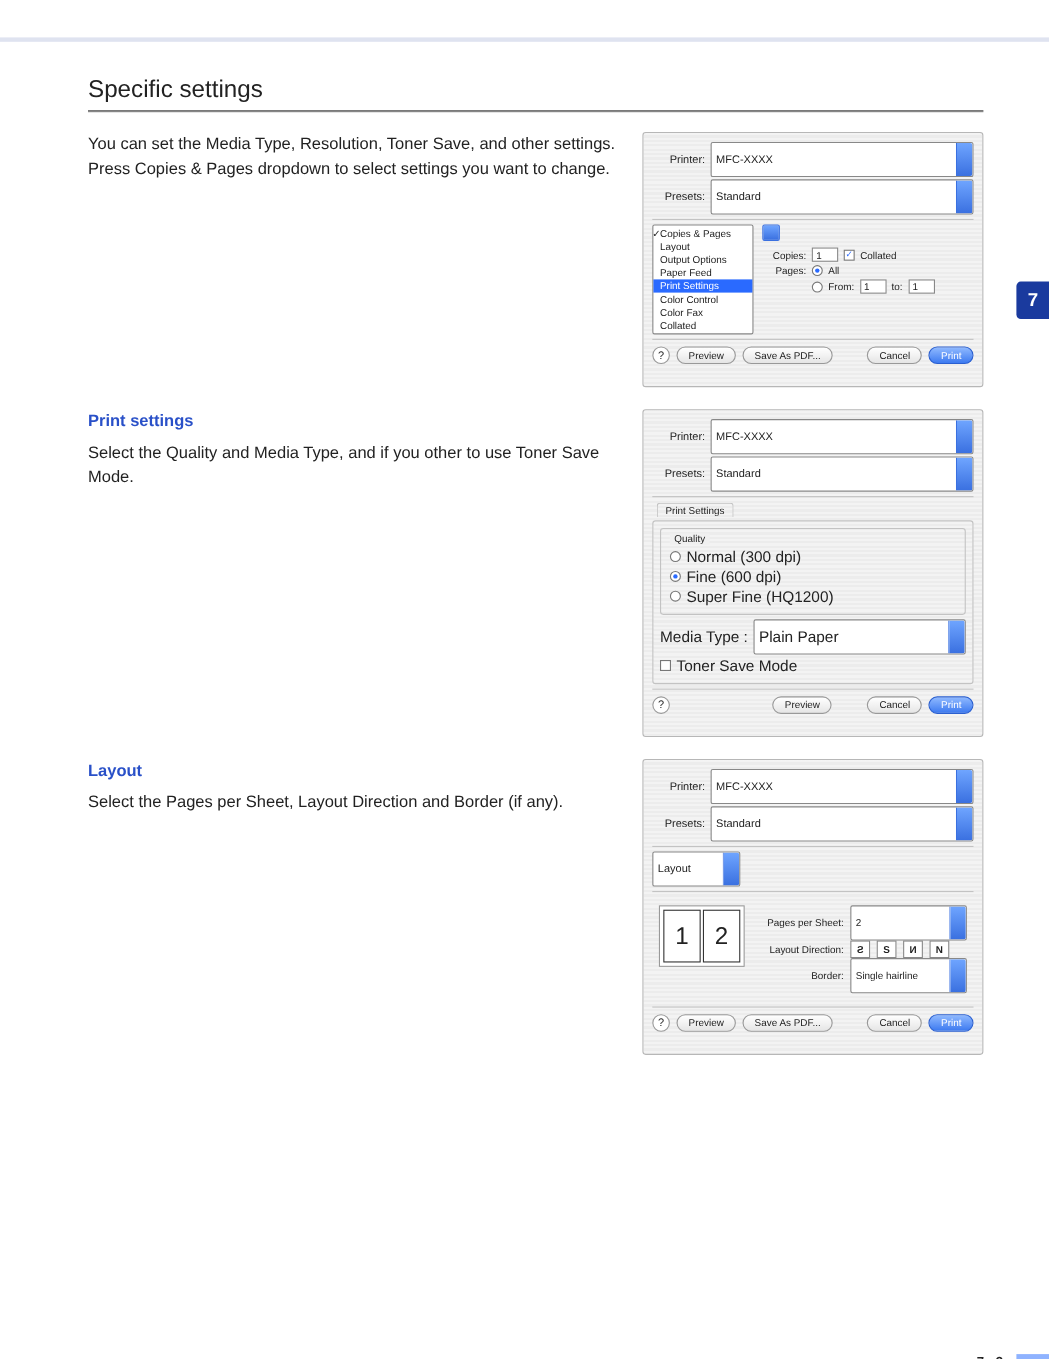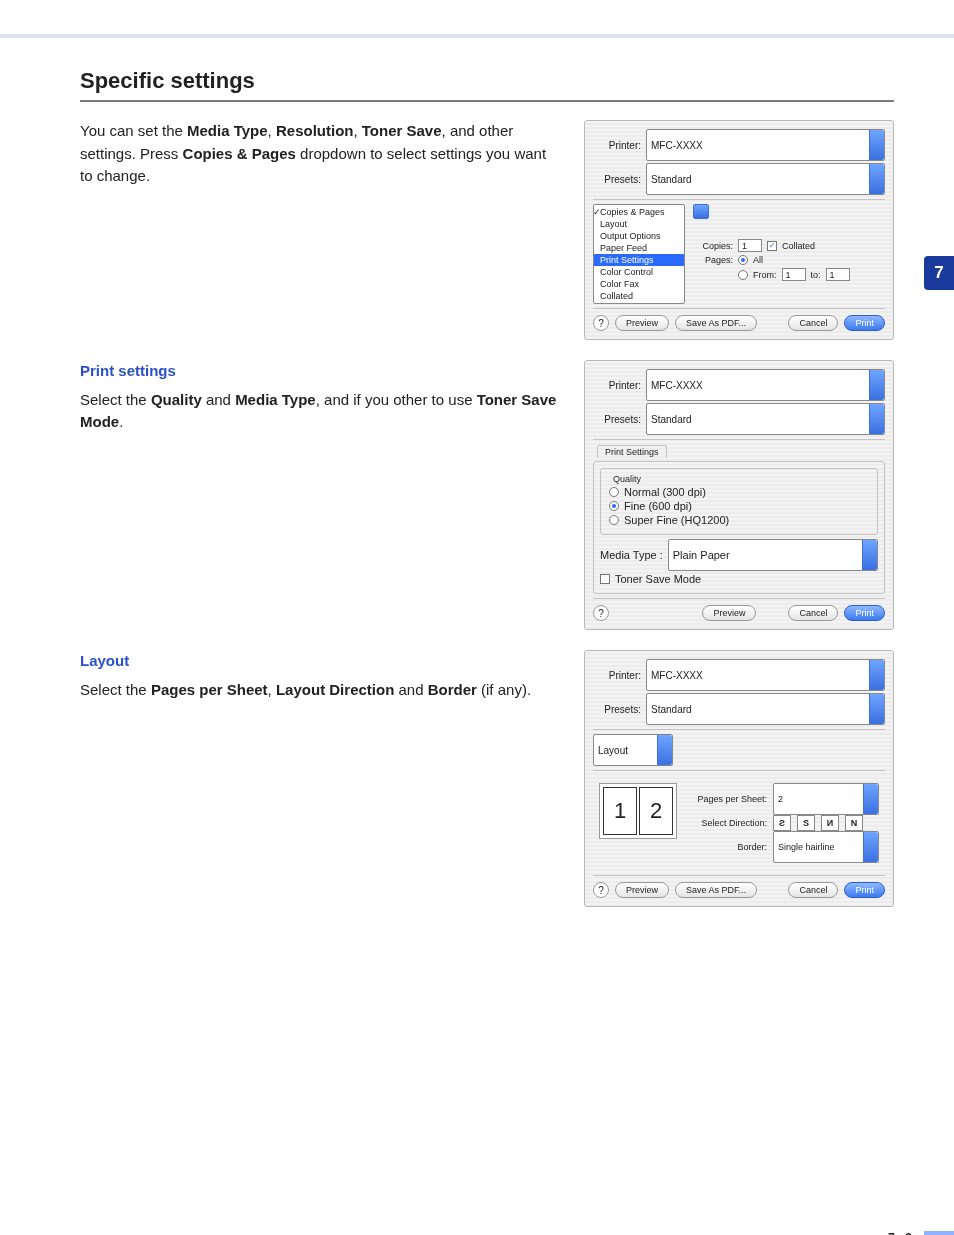--- a/index.html
+++ b/index.html
@@ -13,34 +13,34 @@
     --mac-stripe:repeating-linear-gradient(#f3f3f3 0 2px,#ececec 2px 4px);
     --btn-blue:#4a8cff;
   }
   *{box-sizing:border-box}
   html,body{margin:0;padding:0;font-family:Helvetica,Arial,sans-serif;color:var(--txt);background:#fff}
   .page{width:var(--page-w);margin:0 auto;position:relative;min-height:1235px}
   .top-rule{border-top:4px solid var(--lightblue);margin-top:34px;}
   .body{padding:30px 60px 0 80px;}
   .breadcrumb{color:var(--grey);font-size:13px;margin:16px 0 44px}
   .breadcrumb sup{font-size:9px}
-  h1{font-size:22px;font-weight:700;margin:0 0 6px}
+  h1{font-size:22px;font-weight:400;margin:0 0 6px}
   .h1-rule{height:2px;border-top:1px solid var(--grey);border-bottom:1px solid var(--grey);margin-bottom:18px}
   .row{display:flex;gap:24px;margin-bottom:20px}
   .left{flex:1 1 auto;font-size:15px;line-height:1.5}
-  .left b{font-weight:700}
+  .left b{font-weight:400}
   .right{flex:0 0 310px}
   .subhead{color:var(--blue);font-weight:700;font-size:15px;margin:0 0 6px}
 
   .chapter-tab{position:absolute;right:0;top:222px;width:30px;height:34px;background:#1a3a9e;color:#fff;font-weight:700;font-size:17px;display:flex;align-items:center;justify-content:center;border-top-left-radius:4px;border-bottom-left-radius:4px}
   .page-num{position:absolute;right:42px;bottom:24px;font-size:12px;font-weight:700}
   .pnum-accent{position:absolute;right:0;bottom:24px;width:30px;height:14px;background:#8fb3ff}
 
   
-  .mac{border:1px solid var(--mac-border);border-radius:3px;background:var(--mac-stripe);padding:6px 8px 8px;font-size:10px;color:#222}
+  .mac{border:1px solid var(--mac-border);border-radius:3px;background:var(--mac-stripe);padding:6px 8px 20px;font-size:10px;color:#222}
   .mac .formrow{display:flex;align-items:center;margin:2px 0;gap:5px}
   .mac .lbl{width:48px;text-align:right}
   .mac .sel{flex:1;height:32px;background:#fff;border:1px solid #888;border-radius:2px;display:flex;align-items:center;padding:0 4px;position:relative}
   .mac .sel::after{content:"";position:absolute;right:0;top:0;bottom:0;width:14px;background:linear-gradient(#6fa5ff,#3a70e0);border-left:1px solid #3a70e0;border-radius:0 2px 2px 0}
   .mac .mini-sel{width:16px;height:15px;background:linear-gradient(#6fa5ff,#3a70e0);border:1px solid #3a70e0;border-radius:2px}
   .mac .hr{height:1px;background:#c3c3c3;margin:4px 0}
   .mac .main{display:flex;gap:8px}
   .mac .menu{width:92px;background:#fff;border:1px solid #888;border-radius:2px;font-size:9px;line-height:12px;padding:1px 0}
   .mac .menu div{padding:0 6px;position:relative}
   .mac .menu .chk::before{content:"✓";position:absolute;left:-1px}
@@ -53,21 +53,21 @@
   .mac .rad{width:10px;height:10px;border:1px solid #777;border-radius:50%;display:inline-block;position:relative;background:#fff}
   .mac .rad.on::after{content:"";position:absolute;left:2px;top:2px;width:4px;height:4px;border-radius:50%;background:#2a6aff}
   .mac .foot{display:flex;align-items:center;gap:6px;margin-top:6px}
   .mac .help{width:16px;height:16px;border:1px solid #999;border-radius:50%;display:inline-flex;align-items:center;justify-content:center;font-size:10px;background:#fff}
   .mac .btn{height:16px;padding:0 10px;border:1px solid #999;border-radius:9px;background:linear-gradient(#fff,#e5e5e5);display:inline-flex;align-items:center;font-size:9px}
   .mac .btn.blue{background:linear-gradient(#8fb9ff,#3d7af0);border-color:#2a5fd0;color:#fff}
   .mac .spacer{flex:1}
   .mac .inner-panel{background:var(--mac-stripe);border:1px solid #c3c3c3;border-radius:3px;margin:4px 0;padding:2px 6px 6px}
   .mac .fieldset{border:1px solid #c3c3c3;border-radius:3px;margin:4px 0;padding:4px 8px 6px}
   .mac .legend{font-size:9px;margin-top:-9px;background:var(--mac-bg);display:inline-block;padding:0 4px}
-  .mac .qrow{display:flex;align-items:center;gap:5px;font-size:11px;margin:2px 0}
+  .mac .qrow{display:flex;align-items:center;gap:5px;font-size:14px;margin:2px 0}
   .mac .sel-sm{width:110px}
   .mac .tabname{display:inline-block;border:1px solid #c3c3c3;border-bottom:none;border-radius:3px 3px 0 0;padding:1px 7px;background:var(--mac-stripe);font-size:9px;position:relative;top:1px;margin-left:4px}
   .layout-pane{display:flex;gap:12px;padding:8px 6px}
   .layout-preview{width:78px;height:56px;border:1px solid #999;background:#fff;display:flex;align-items:center;justify-content:center;gap:2px;padding:3px}
   .layout-preview .pg{flex:1;height:100%;border:1px solid #333;display:flex;align-items:center;justify-content:center;font-size:22px;font-family:'Helvetica Neue',Arial,sans-serif;font-weight:300}
   .layout-ctrls{flex:1;font-size:9px}
   .layout-ctrls .lrow{display:flex;align-items:center;gap:6px;margin:0 0}
   .layout-ctrls .llbl{width:78px;text-align:right}
   .dirbtn{width:18px;height:16px;border:1px solid #888;background:#fff;display:inline-flex;align-items:center;justify-content:center;font-size:9px;font-weight:bold}
 </style>
@@ -111,21 +111,21 @@
               <div>Paper Feed</div>
               <div class="hl">Print Settings</div>
               <div>Color Control</div>
               <div>Color Fax</div>
               <div>Collated</div>
             </div>
             <div class="copies-area">
               <div style="display:flex;align-items:center;gap:4px">
                 <div class="mini-sel"></div>
               </div>
-              <div class="cl" style="margin-top:20px">
+              <div class="cl" style="margin-top:6px">
                 <span style="width:40px;text-align:right">Copies:</span>
                 <span class="num">1</span>
                 <span class="chkbx on"></span>
                 <span>Collated</span>
               </div>
               <div class="cl">
                 <span style="width:40px;text-align:right">Pages:</span>
                 <span class="rad on"></span>
                 <span>All</span>
               </div>
@@ -245,21 +245,21 @@
               <div class="pg">2</div>
             </div>
             <div class="layout-ctrls">
               <div class="lrow">
                 <span class="llbl">Pages per Sheet:</span>
                 <div class="sel" style="flex:1">
                     <span>2</span>
                   </div>
               </div>
               <div class="lrow">
-                <span class="llbl">Select Direction:</span>
+                <span class="llbl">Layout Direction:</span>
                 <span class="dirbtn">Ƨ</span>
                 <span class="dirbtn">S</span>
                 <span class="dirbtn">И</span>
                 <span class="dirbtn">N</span>
               </div>
               <div class="lrow">
                 <span class="llbl">Border:</span>
                 <div class="sel" style="flex:1">
                     <span>Single hairline</span>
                   </div>

